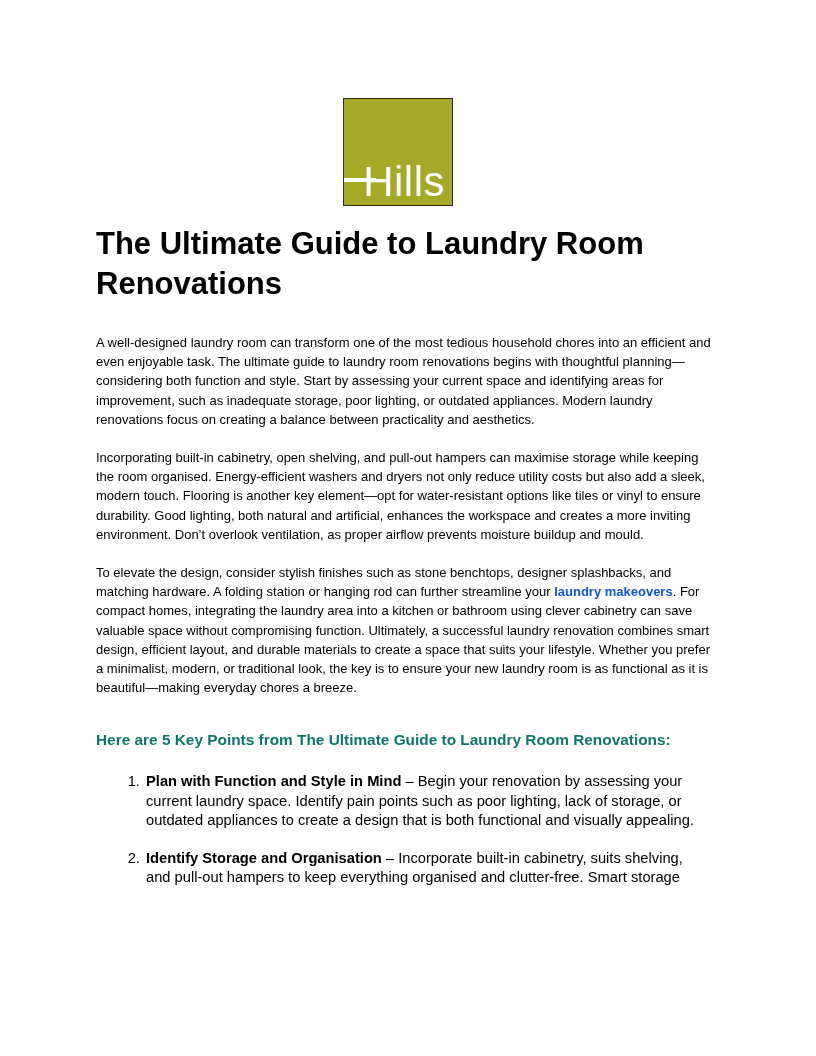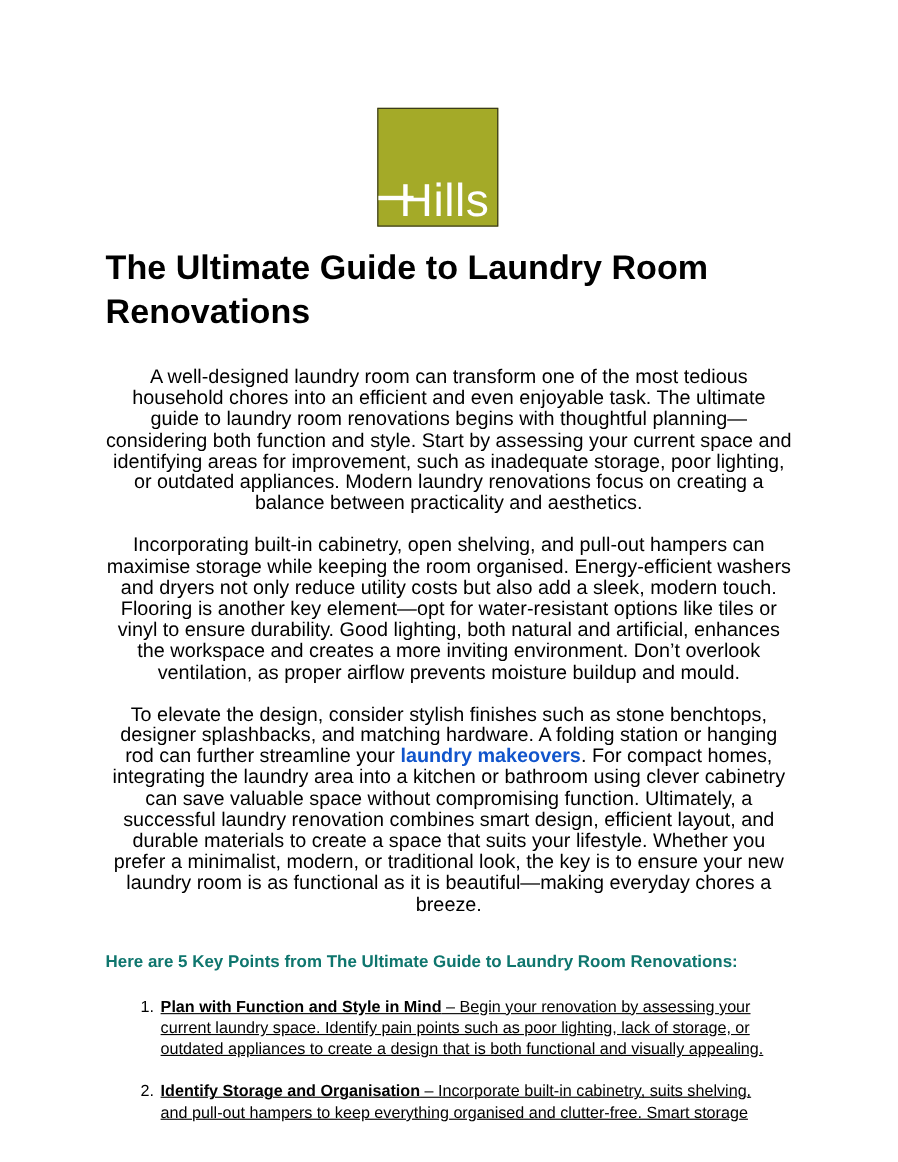--- a/index.html
+++ b/index.html
@@ -53,24 +53,23 @@
     font-size: 31px;
     line-height: 40px;
     font-weight: 700;
     text-align: left;
     color: #000000;
   }
   
   .body-text {
     width: 624px;
     margin: 19px 0 0 0;
-    font-size: 18px;
+    font-size: 13px;
     line-height: 19.2px;
     color: #000000;
-    text-align: center;
   }
   .body-text.first {
     margin-top: 29px;
   }
   .inline-link {
     color: #1155cc;
     font-weight: 700;
     text-decoration: none;
     cursor: pointer;
   }
@@ -86,21 +85,20 @@
   ol.key-points {
     margin: 22px 0 0 0;
     padding: 0 0 0 48px;
     font-size: 14.7px;
     line-height: 19.2px;
     list-style: decimal outside;
   }
   ol.key-points li {
     margin: 0 0 19px 0;
     padding-left: 2px;
-    text-decoration: underline;
   }
   ol.key-points li:last-child {
     margin-bottom: 0;
   }
   .kp-title {
     font-weight: 700;
   }
 </style>
 </head>
 <body>

